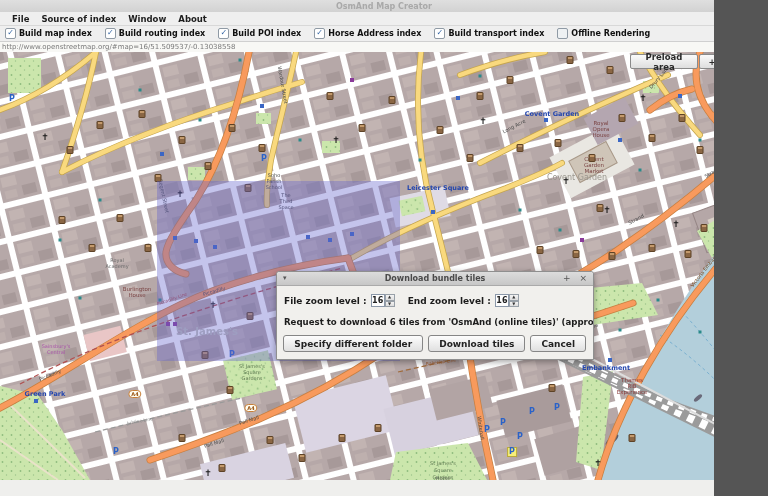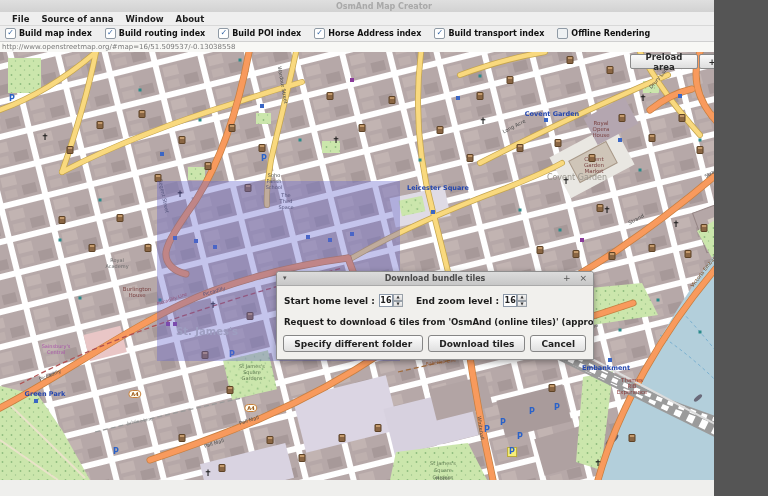--- a/index.html
+++ b/index.html
@@ -76,21 +76,21 @@
     <span class="ttext">OsmAnd Map Creator</span>
     <span class="winctrls">
       <span>–</span>
       <span>▢</span>
       <span>✕</span>
     </span>
   </div>
 
   <div class="menubar" id="menubar">
       <span class="menuitem">File</span>
-      <span class="menuitem">Source of anna</span>
+      <span class="menuitem">Source of index</span>
       <span class="menuitem">Window</span>
       <span class="menuitem">About</span>
     </div>
 
   <div class="cbrow" id="cbrow">
       <span class="cbitem">
         <span class="cbbox on">✓</span>
         <span class="cbtext">Build map index</span>
       </span>
       <span class="cbitem">
@@ -460,21 +460,21 @@
     <div class="dialog">
       <div class="dlg-title">
         <span class="dlg-menu">▾</span>
         <span class="dlg-title-text">Download bundle tiles</span>
         <span class="dlg-controls">
           <span>+</span>
           <span>×</span>
         </span>
       </div>
       <div class="dlg-row1">
-        <span class="dlg-label">Start home level :</span>
+        <span class="dlg-label">File zoom level :</span>
         <span class="spinner">
           <span class="spin-val">16</span>
           <span class="spin-btns">
             <span class="spin-btn">▲</span>
             <span class="spin-btn">▼</span>
           </span>
         </span>
         <span class="dlg-label">End zoom level :</span>
         <span class="spinner">
           <span class="spin-val">16</span>

